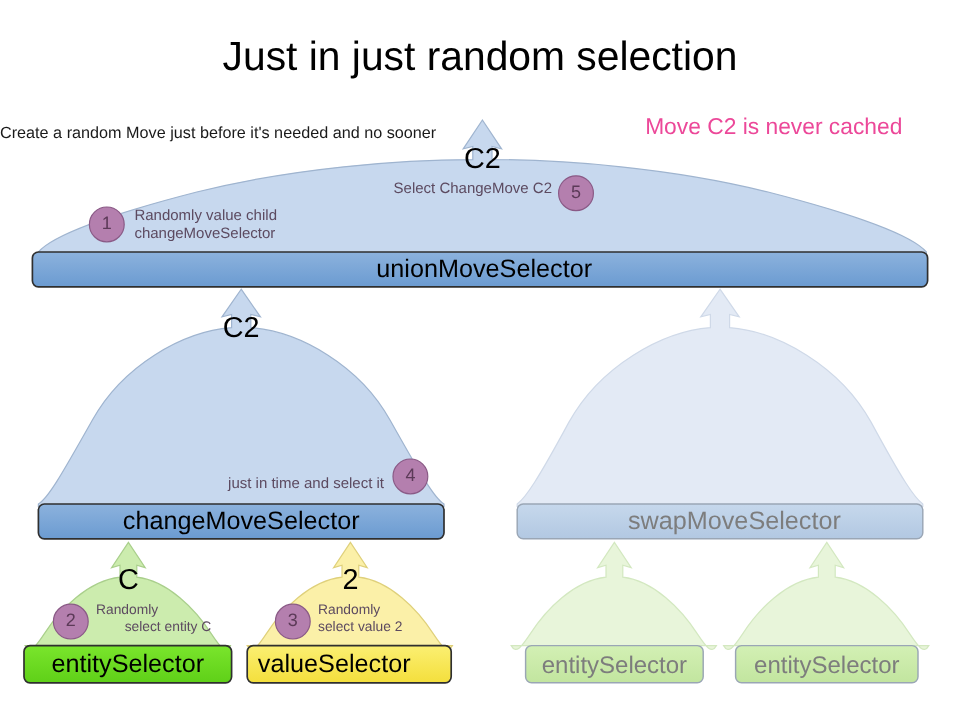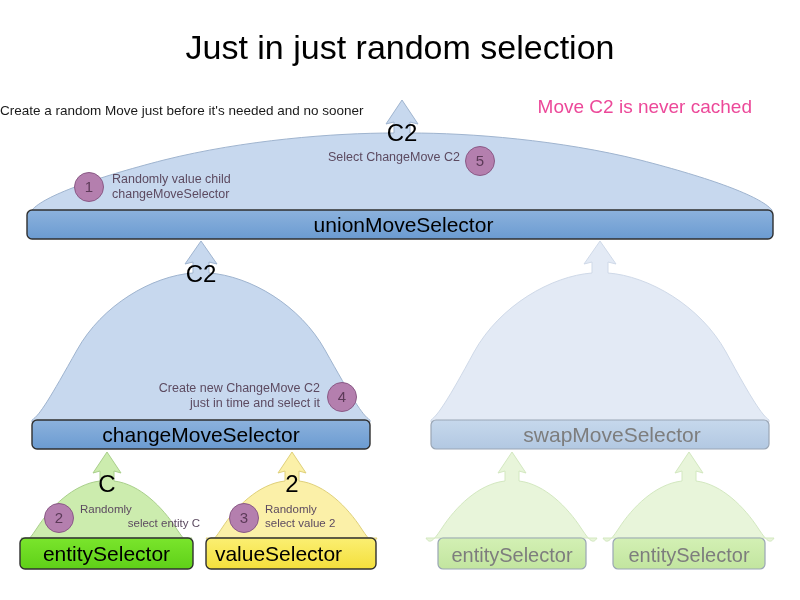--- a/index.html
+++ b/index.html
@@ -184,33 +184,32 @@
   <div class="callout-num" style="left:465px;top:146px;">5</div>
 
   <div class="callout-num" style="left:74px;top:172px;">1</div>
   <div class="txt callout-text" style="left:112px;top:172px;width:230px;text-align:left;">Randomly value child</div>
   <div class="txt callout-text" style="left:112px;top:187px;width:230px;text-align:left;">changeMoveSelector</div>
 
   <div class="box-label" style="left:27px;top:211px;width:753px;">unionMoveSelector</div>
 
   <div class="txt branch-label" style="left:161px;top:260px;width:80px;">C2</div>
 
-  <div class="txt callout-text" style="left:80px;top:381px;width:240px;text-align:right;">Create new ChangeMove C2</div>
   <div class="txt callout-text" style="left:80px;top:396px;width:240px;text-align:right;">just in time and select it</div>
   <div class="callout-num" style="left:327px;top:382px;">4</div>
 
   <div class="box-label" style="left:32px;top:421px;width:338px;">changeMoveSelector</div>
   <div class="box-label dim" style="left:431px;top:421px;width:338px;padding-left:12px;">swapMoveSelector</div>
 
   <div class="txt branch-label" style="left:67px;top:470px;width:80px;">C</div>
   <div class="txt branch-label" style="left:252px;top:470px;width:80px;">2</div>
 
   <div class="callout-num" style="left:44px;top:503px;">2</div>
   <div class="txt callout-text small" style="left:80px;top:503px;width:120px;text-align:left;">Randomly</div>
-  <div class="txt callout-text small" style="left:80px;top:517px;width:120px;text-align:right;">select entity C</div>
+  <div class="txt callout-text small" style="left:80px;top:517px;width:120px;text-align:center;">select entity C</div>
 
   <div class="callout-num" style="left:229px;top:503px;">3</div>
   <div class="txt callout-text small" style="left:265px;top:503px;width:120px;text-align:left;">Randomly</div>
   <div class="txt callout-text small" style="left:265px;top:517px;width:120px;text-align:left;">select value 2</div>
 
   <div class="box-label" style="left:20px;top:540px;width:173px;">entitySelector</div>
   <div class="box-label" style="left:206px;top:540px;width:145px;">valueSelector</div>
   <div class="box-label dim small" style="left:438px;top:541px;width:148px;">entitySelector</div>
   <div class="box-label dim small" style="left:613px;top:541px;width:152px;">entitySelector</div>
 

